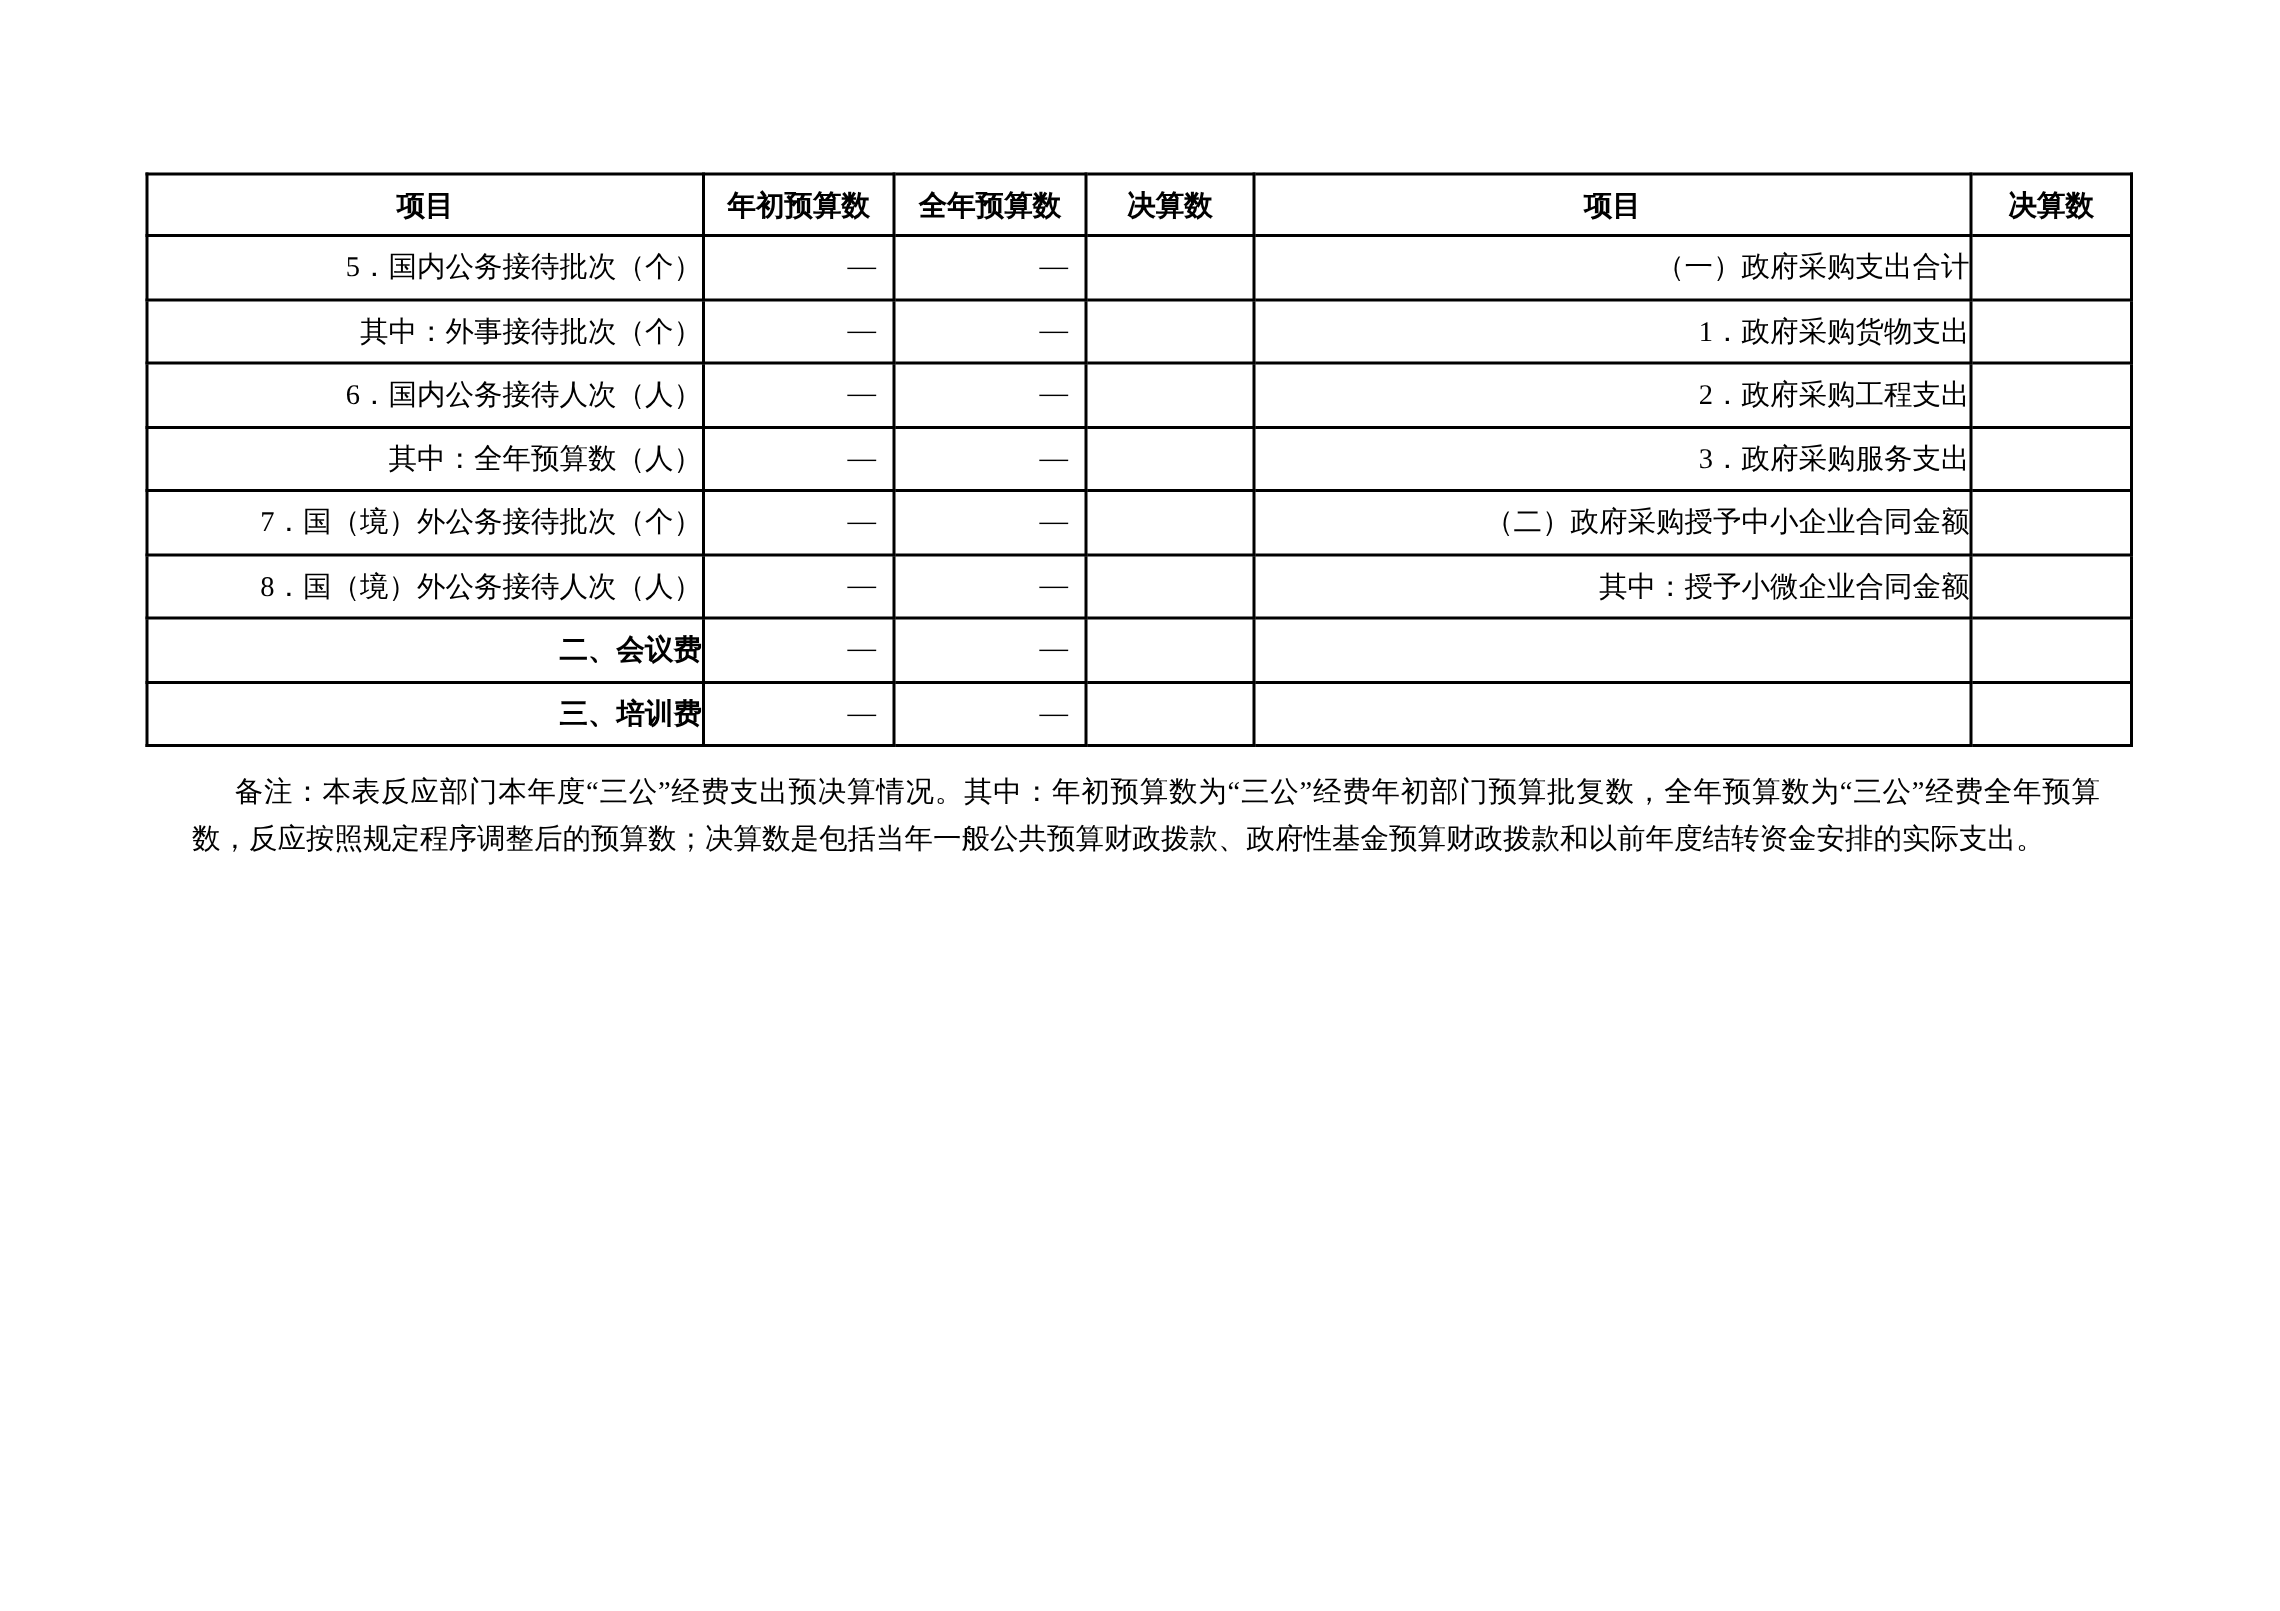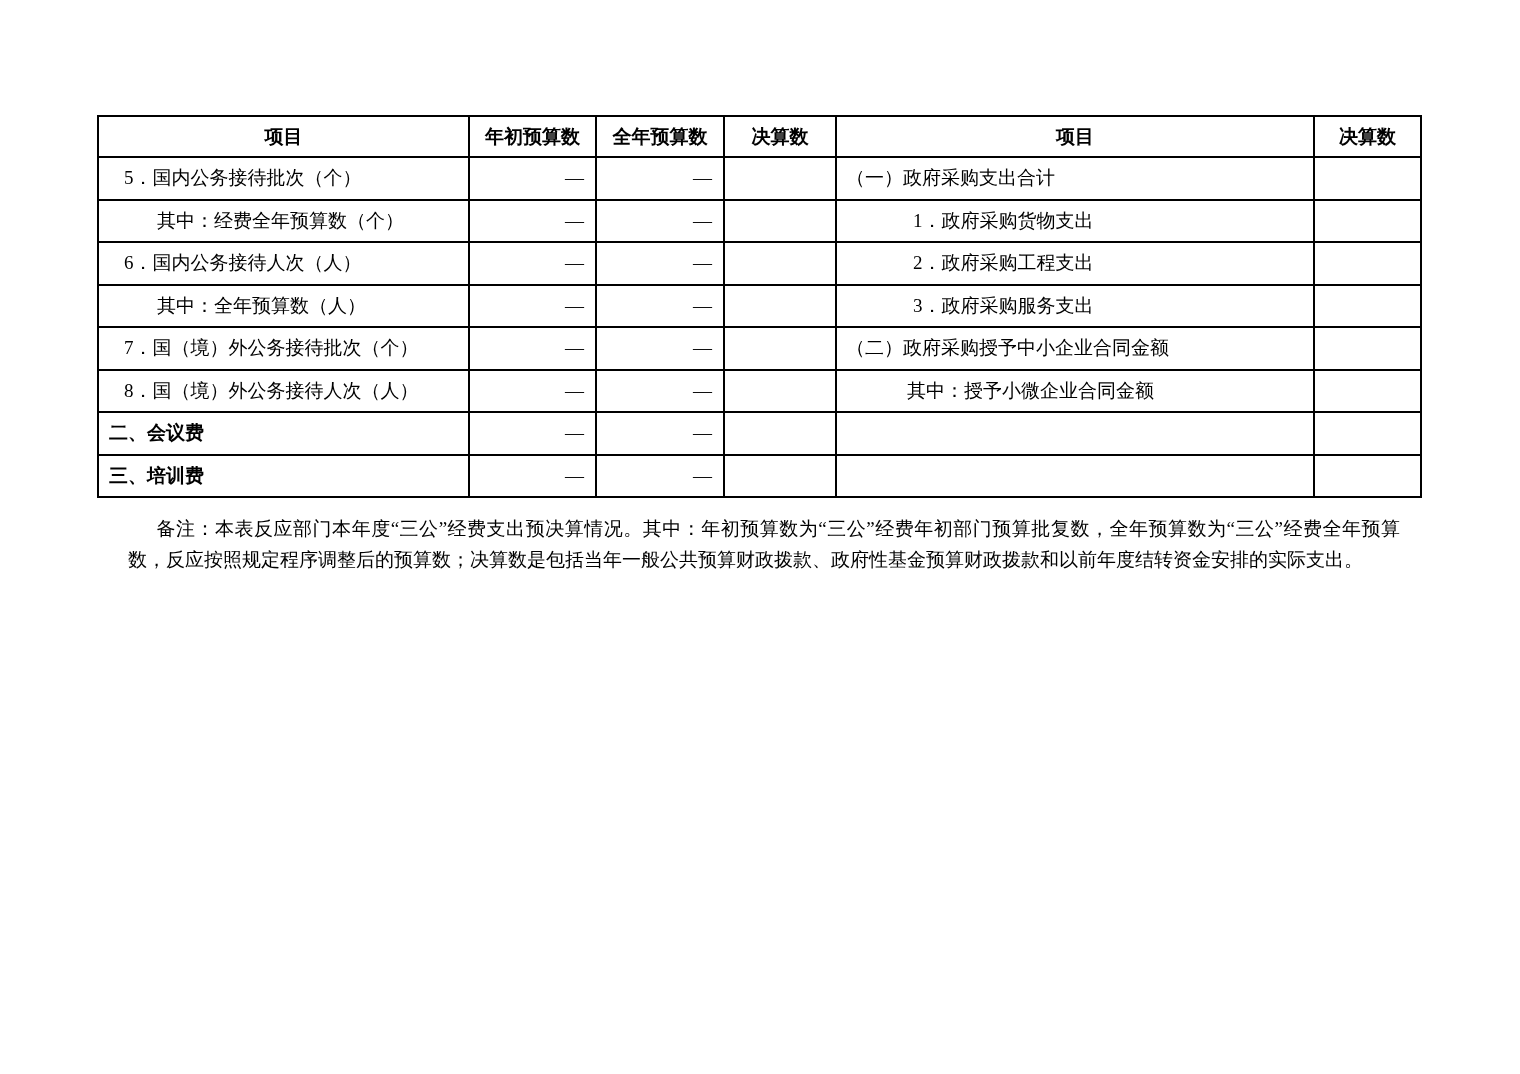--- a/index.html
+++ b/index.html
@@ -32,21 +32,21 @@
     height: 41px;
     font-family: "Liberation Sans", "DejaVu Sans", sans-serif;
     font-weight: bold;
     font-size: 19px;
     text-align: center;
   }
   table.budget td {
     height: 42.5px;
     font-size: 19px;
   }
-  td.item { text-align: left; }
+  td.item { text-align: right; }
   td.val  { text-align: right; padding-right: 11px; }
   td.bold {
     font-family: "Liberation Sans", "DejaVu Sans", sans-serif;
     font-weight: bold;
   }
   
   .lvl-l0 { padding-left: 10px; }
   .lvl-l1 { padding-left: 25px; }
   .lvl-l2 { padding-left: 58px; }
   
@@ -90,21 +90,21 @@
     <tbody>
         <tr>
           <td class="item lvl-l1">5．国内公务接待批次（个）</td>
           <td class="val">—</td>
           <td class="val">—</td>
           <td class="val"></td>
           <td class="item lvl-r0">（一）政府采购支出合计</td>
           <td class="val"></td>
         </tr>
         <tr>
-          <td class="item lvl-l2">其中：经费全年预算数（个）</td>
+          <td class="item lvl-l2">其中：外事接待批次（个）</td>
           <td class="val">—</td>
           <td class="val">—</td>
           <td class="val"></td>
           <td class="item lvl-r1">1．政府采购货物支出</td>
           <td class="val"></td>
         </tr>
         <tr>
           <td class="item lvl-l1">6．国内公务接待人次（人）</td>
           <td class="val">—</td>
           <td class="val">—</td>

